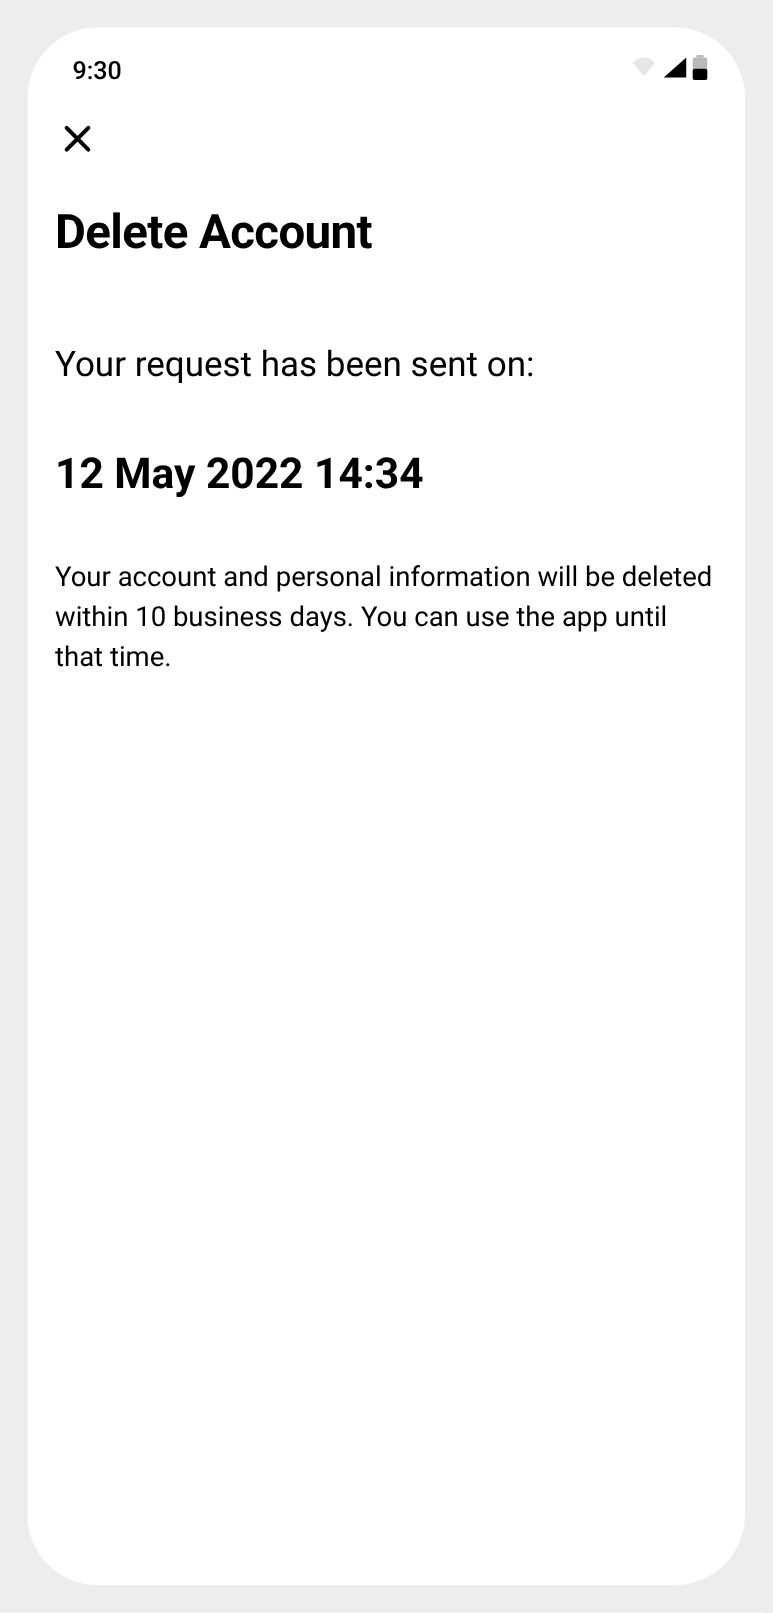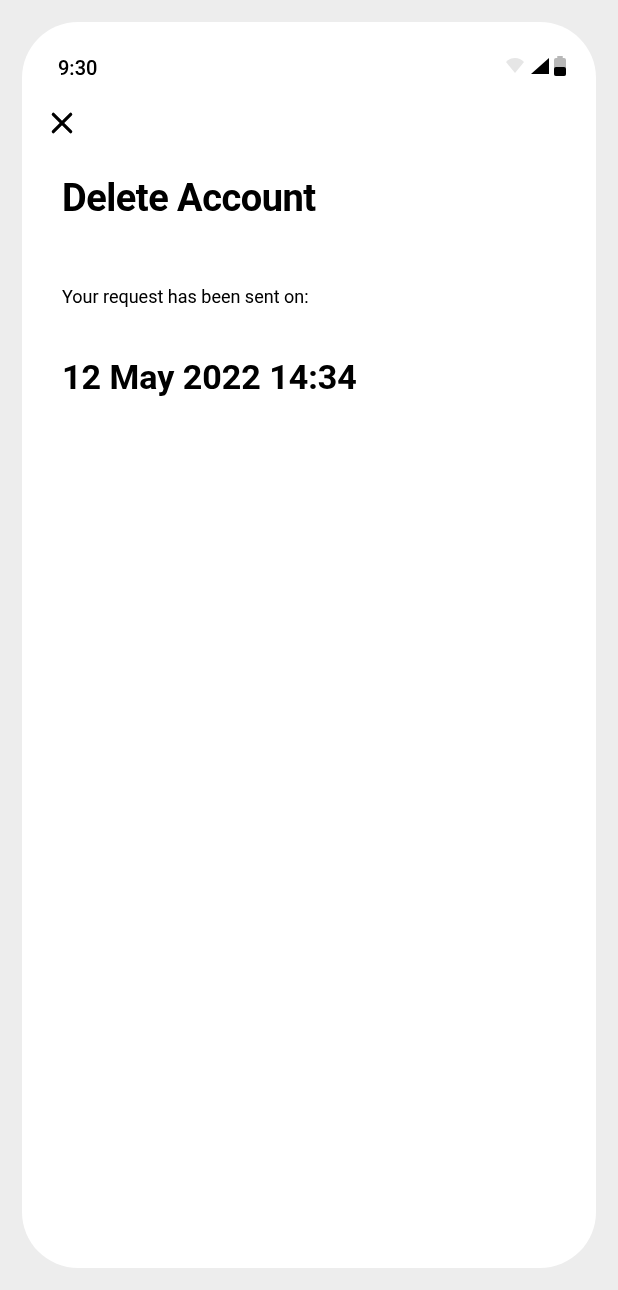--- a/index.html
+++ b/index.html
@@ -22,21 +22,20 @@
       background: #ffffff;
       border-radius: 56px;
       overflow: hidden;
       position: relative;
     }
     .status-bar {
       display: flex;
       justify-content: space-between;
       align-items: center;
       padding: 22px 30px 10px 36px;
-      margin-top: 12px;
     }
     .status-time {
       font-size: 20px;
       font-weight: 500;
       color: #000;
     }
     .status-icons {
       display: flex;
       align-items: center;
       gap: 4px;
@@ -49,32 +48,32 @@
       height: 32px;
       display: flex;
       align-items: center;
       justify-content: center;
       cursor: pointer;
       background: none;
       border: none;
       padding: 0;
     }
     .content {
-      padding: 28px 22px 0 40px;
+      padding: 28px 22px 0 22px;
     }
     .page-title {
       font-size: 38px;
       font-weight: 700;
       color: #000;
       line-height: 1.2;
       letter-spacing: -0.5px;
     }
     .intro-text {
       margin-top: 62px;
-      font-size: 18px;
+      font-size: 28px;
       color: #000;
       line-height: 1.4;
     }
     .timestamp {
       margin-top: 48px;
       font-size: 34px;
       font-weight: 700;
       color: #000;
     }
     .body-text {
@@ -118,14 +117,15 @@
           <path d="M4 4 L20 20 M20 4 L4 20" stroke="#000" stroke-width="3" stroke-linecap="round"></path>
         </svg>
       </span>
     </button>
   </div>
 
   <div class="content">
     <h1 class="page-title">Delete Account</h1>
     <p class="intro-text">Your request has been sent on:</p>
     <p class="timestamp">12 May 2022 14:34</p>
+    <p class="body-text">Your account and personal information will be deleted within 10 business days. You can use the app until that time.</p>
   </div>
 </div>
 
 </body></html>

